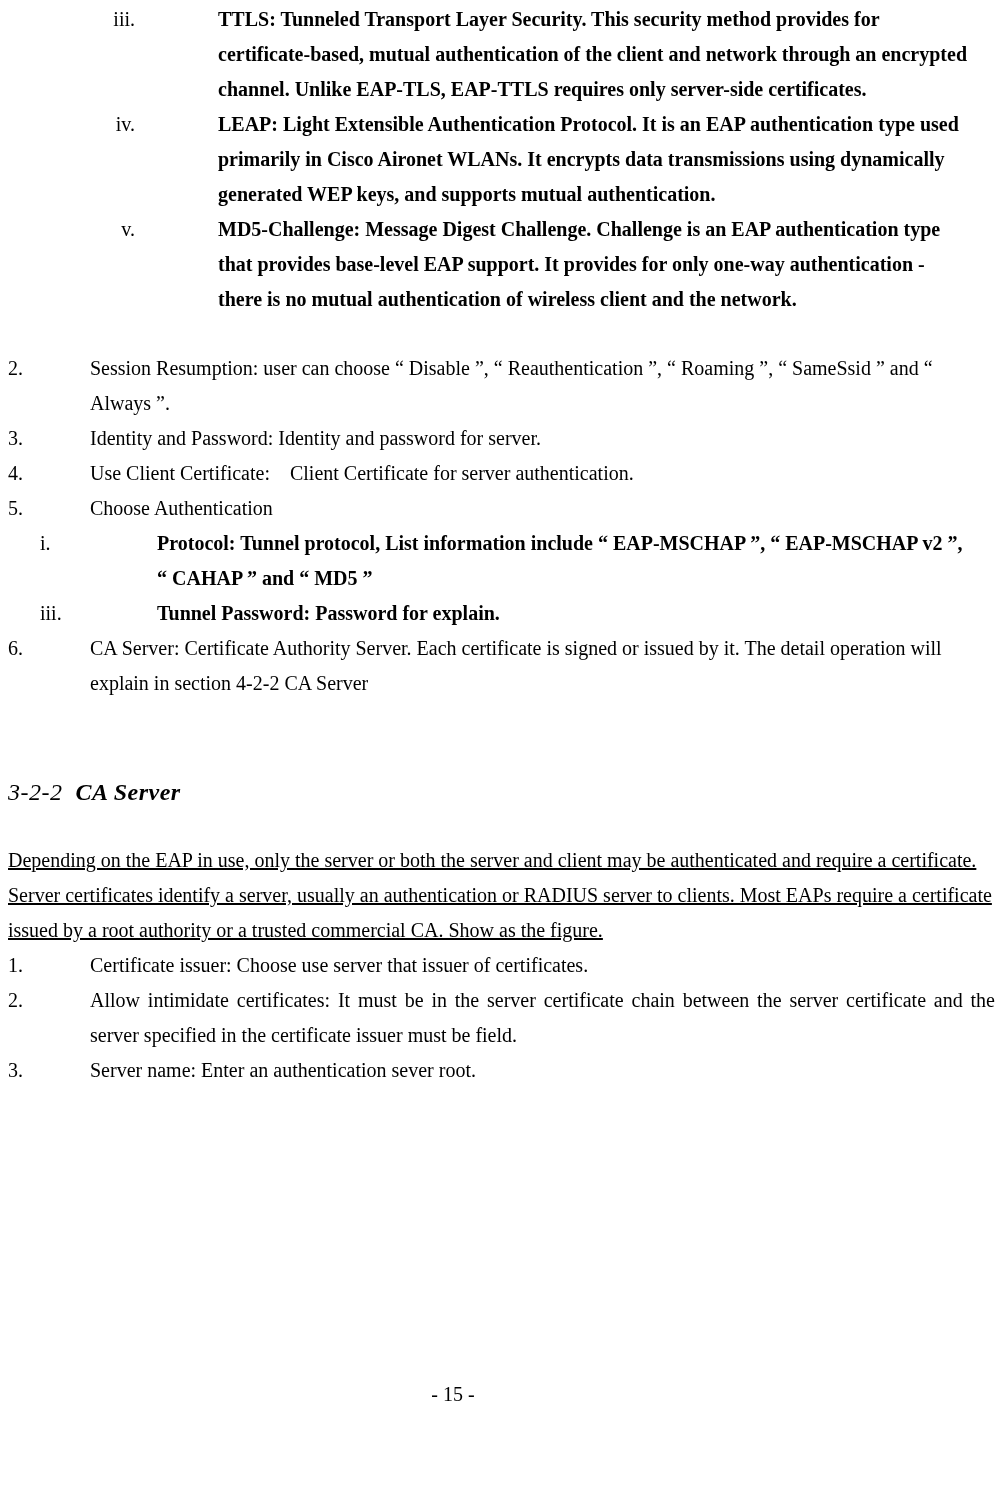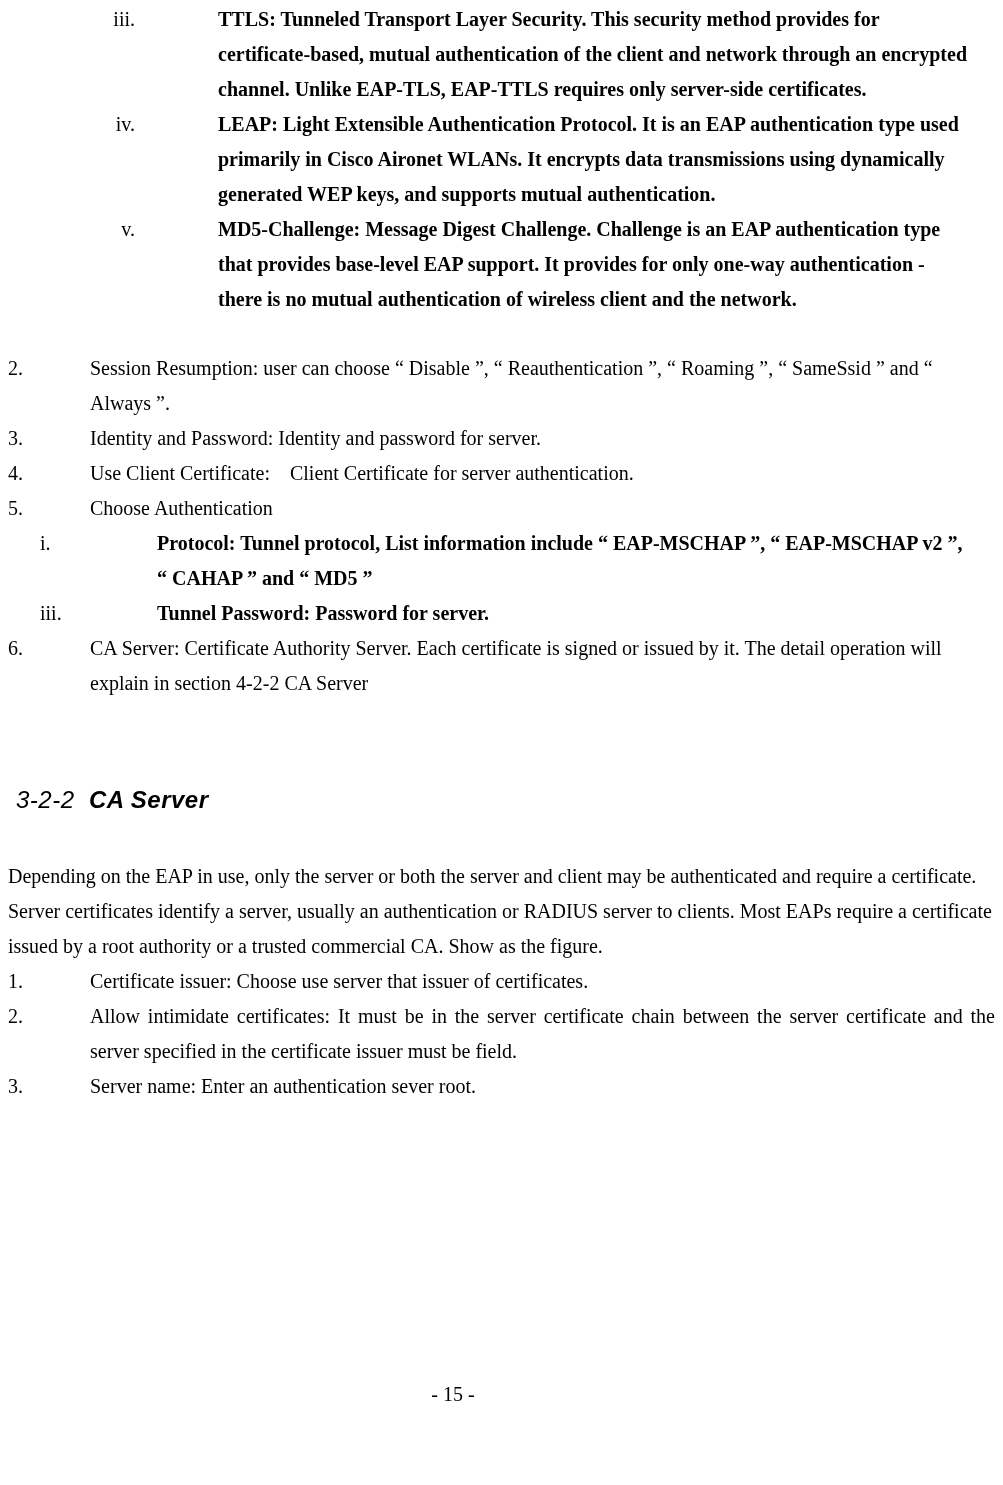--- a/index.html
+++ b/index.html
@@ -41,25 +41,25 @@
   }
   .num-list .num {
     width: 34px;
     flex: 0 0 34px;
     text-align: left;
   }
   .num-list .txt {
     flex: 1 1 auto;
   }
   .section-title {
-    font-family: Liberation Sans, sans-serif;
+    font-family: Liberation Serif, serif;
     font-style: italic;
     font-weight: bold;
     font-size: 24px;
-    margin: 8px;
+    margin: 0;
     letter-spacing: 0.5px;
   }
   .section-title .num-part {
     font-weight: normal;
     font-style: italic;
   }
   .footer {
     position: absolute;
     bottom: 75px;
     width: 906px;
@@ -108,42 +108,42 @@
       <div class="txt">Choose Authentication</div>
     </div>
 
     <div class="sub-roman" style="margin-left:32px;">
       <div class="row">
         <div class="num">i.</div>
         <div class="txt">Protocol: Tunnel protocol, List information include “ EAP-MSCHAP ”, “ EAP-MSCHAP v2 ”, “ CAHAP ” and “ MD5 ”</div>
       </div>
       <div class="row">
         <div class="num">iii.</div>
-        <div class="txt">Tunnel Password: Password for server.</div>
+        <div class="txt">Tunnel Password: Password for explain.</div>
       </div>
     </div>
 
     <div class="row">
       <div class="num">6.</div>
       <div class="txt">CA Server: Certificate Authority Server. Each certificate is signed or issued by it. The detail operation will explain in section 4-2-2 CA Server</div>
     </div>
   </div>
 
   <div style="height:70px"></div>
 
   <div style="margin-left:8px;">
     <h2 class="section-title">
       <span class="num-part">3-2-2</span>&nbsp;
       <span>CA Server</span>
     </h2>
   </div>
 
   <div style="height:30px"></div>
 
-  <div class="bodytext" style="margin-left:8px; margin-right:2px;">
+  <div class="bodytext" style="margin-left:8px; margin-right:2px;text-decoration:underline;">
     <p>Depending on the EAP in use, only the server or both the server and client may be authenticated and require a certificate. Server certificates identify a server, usually an authentication or RADIUS server to clients. Most EAPs require a certificate issued by a root authority or a trusted commercial CA. Show as the figure.</p>
   </div>
 
   <div class="bodytext num-list" style="margin-left:8px; margin-right:8px;">
     <div class="row">
       <div class="num">1.</div>
       <div class="txt">Certificate issuer: Choose use server that issuer of certificates.</div>
     </div>
     <div class="row">
       <div class="num">2.</div>

